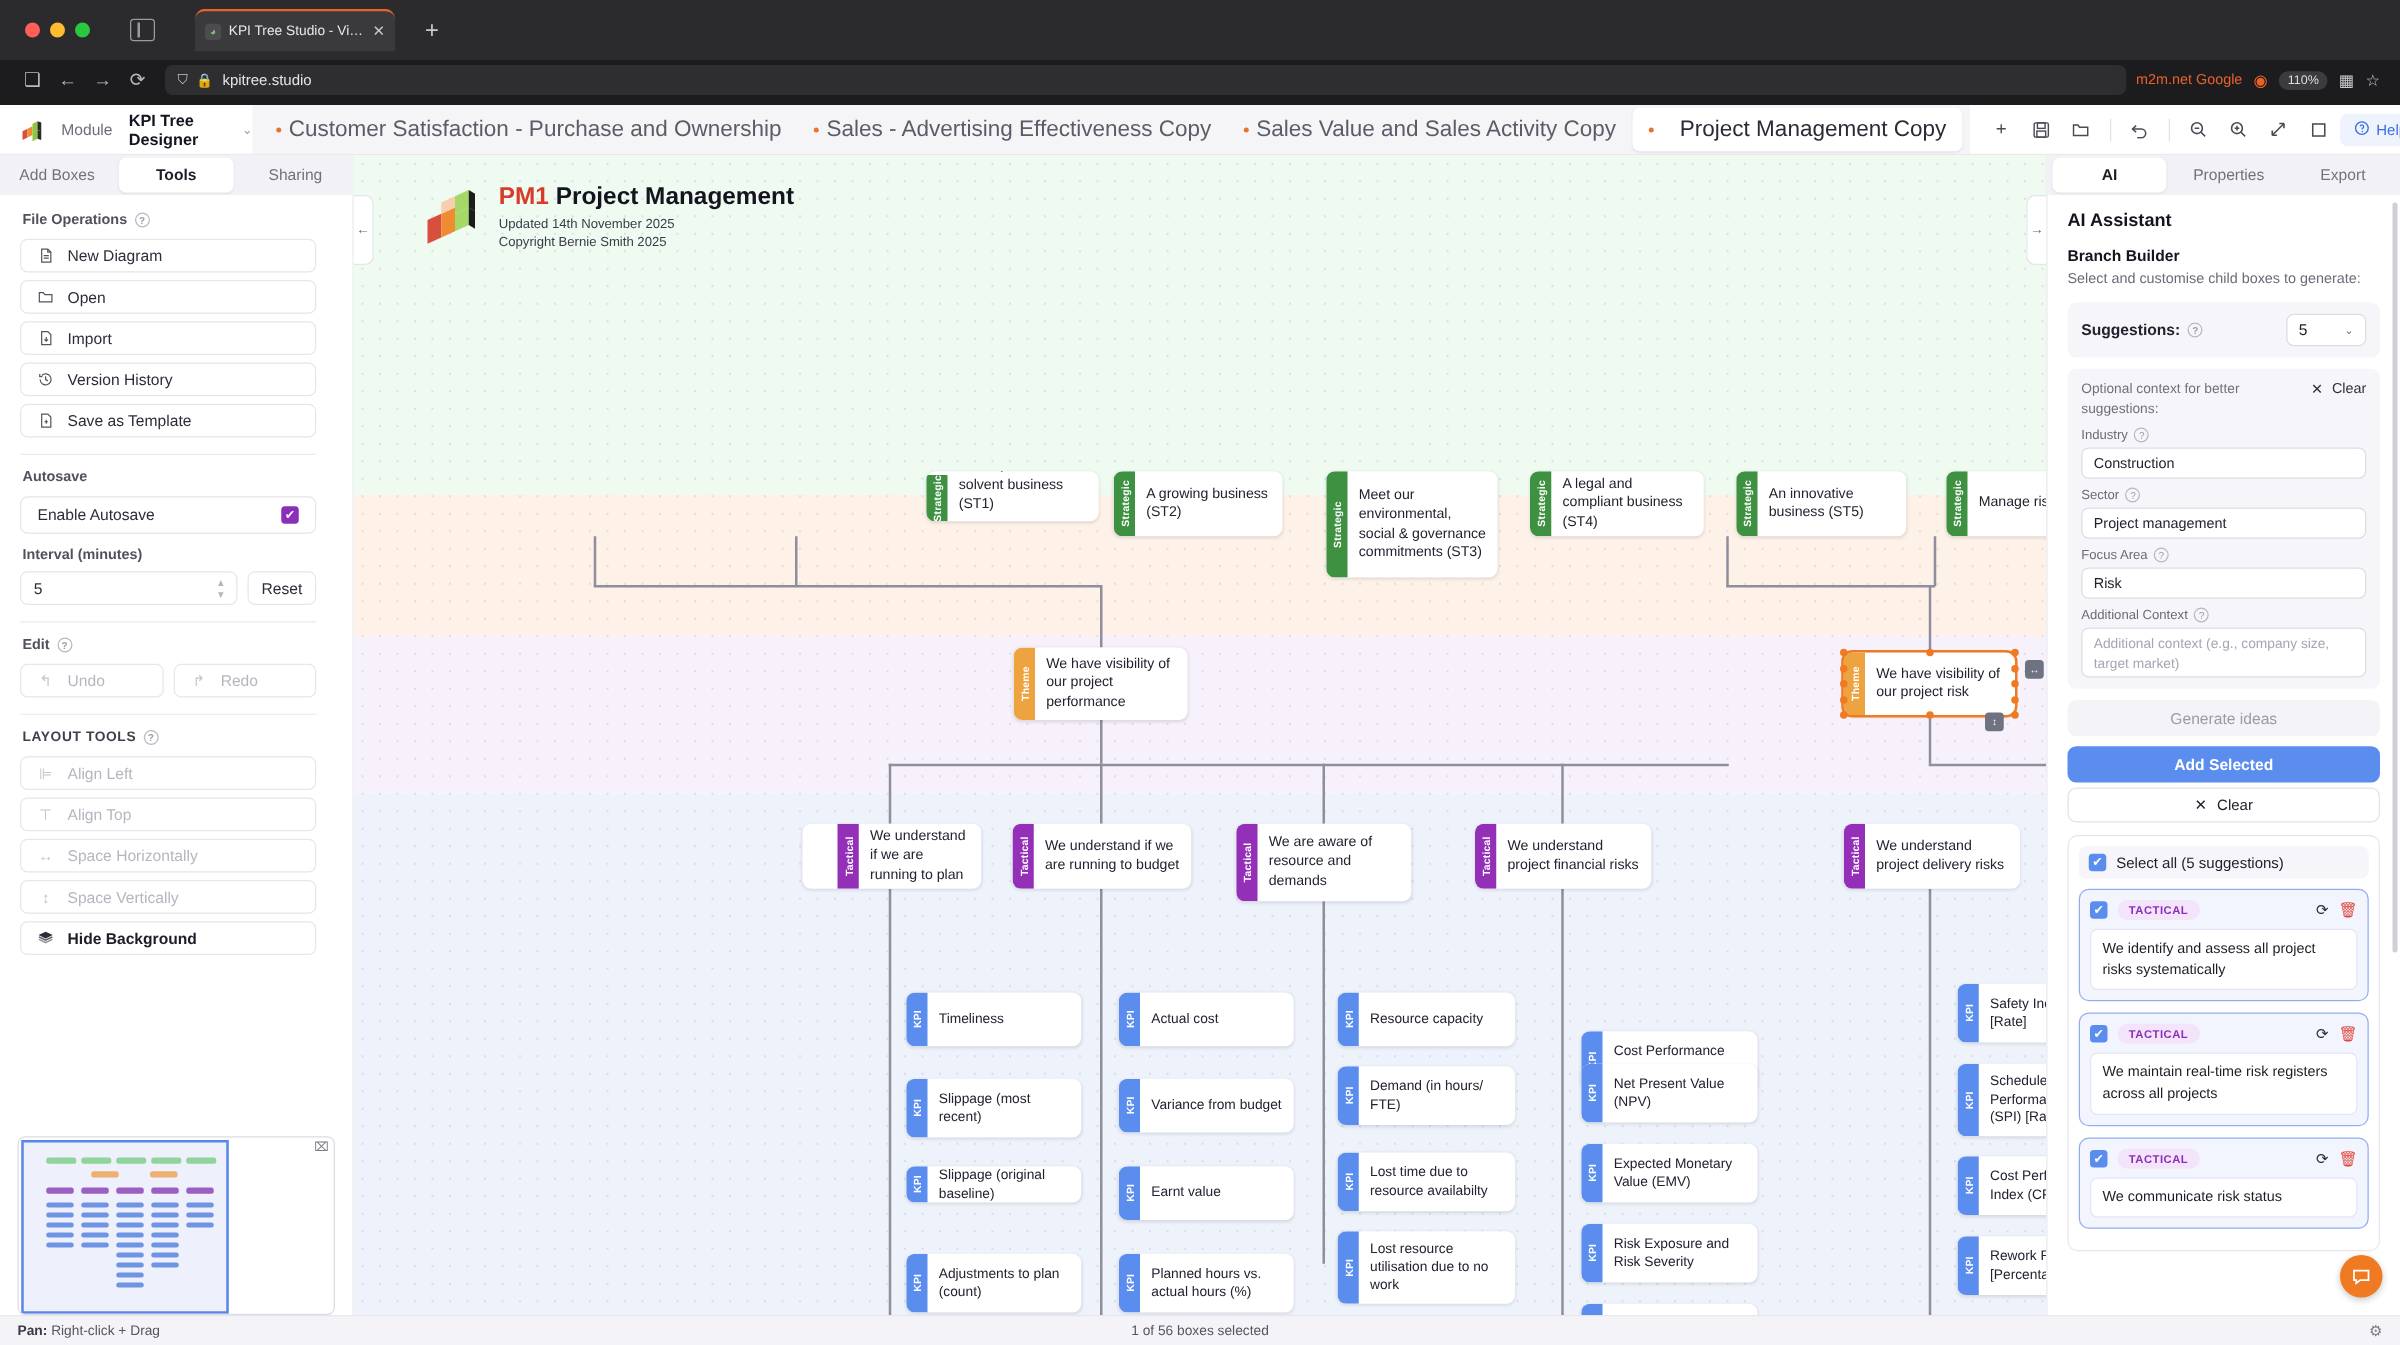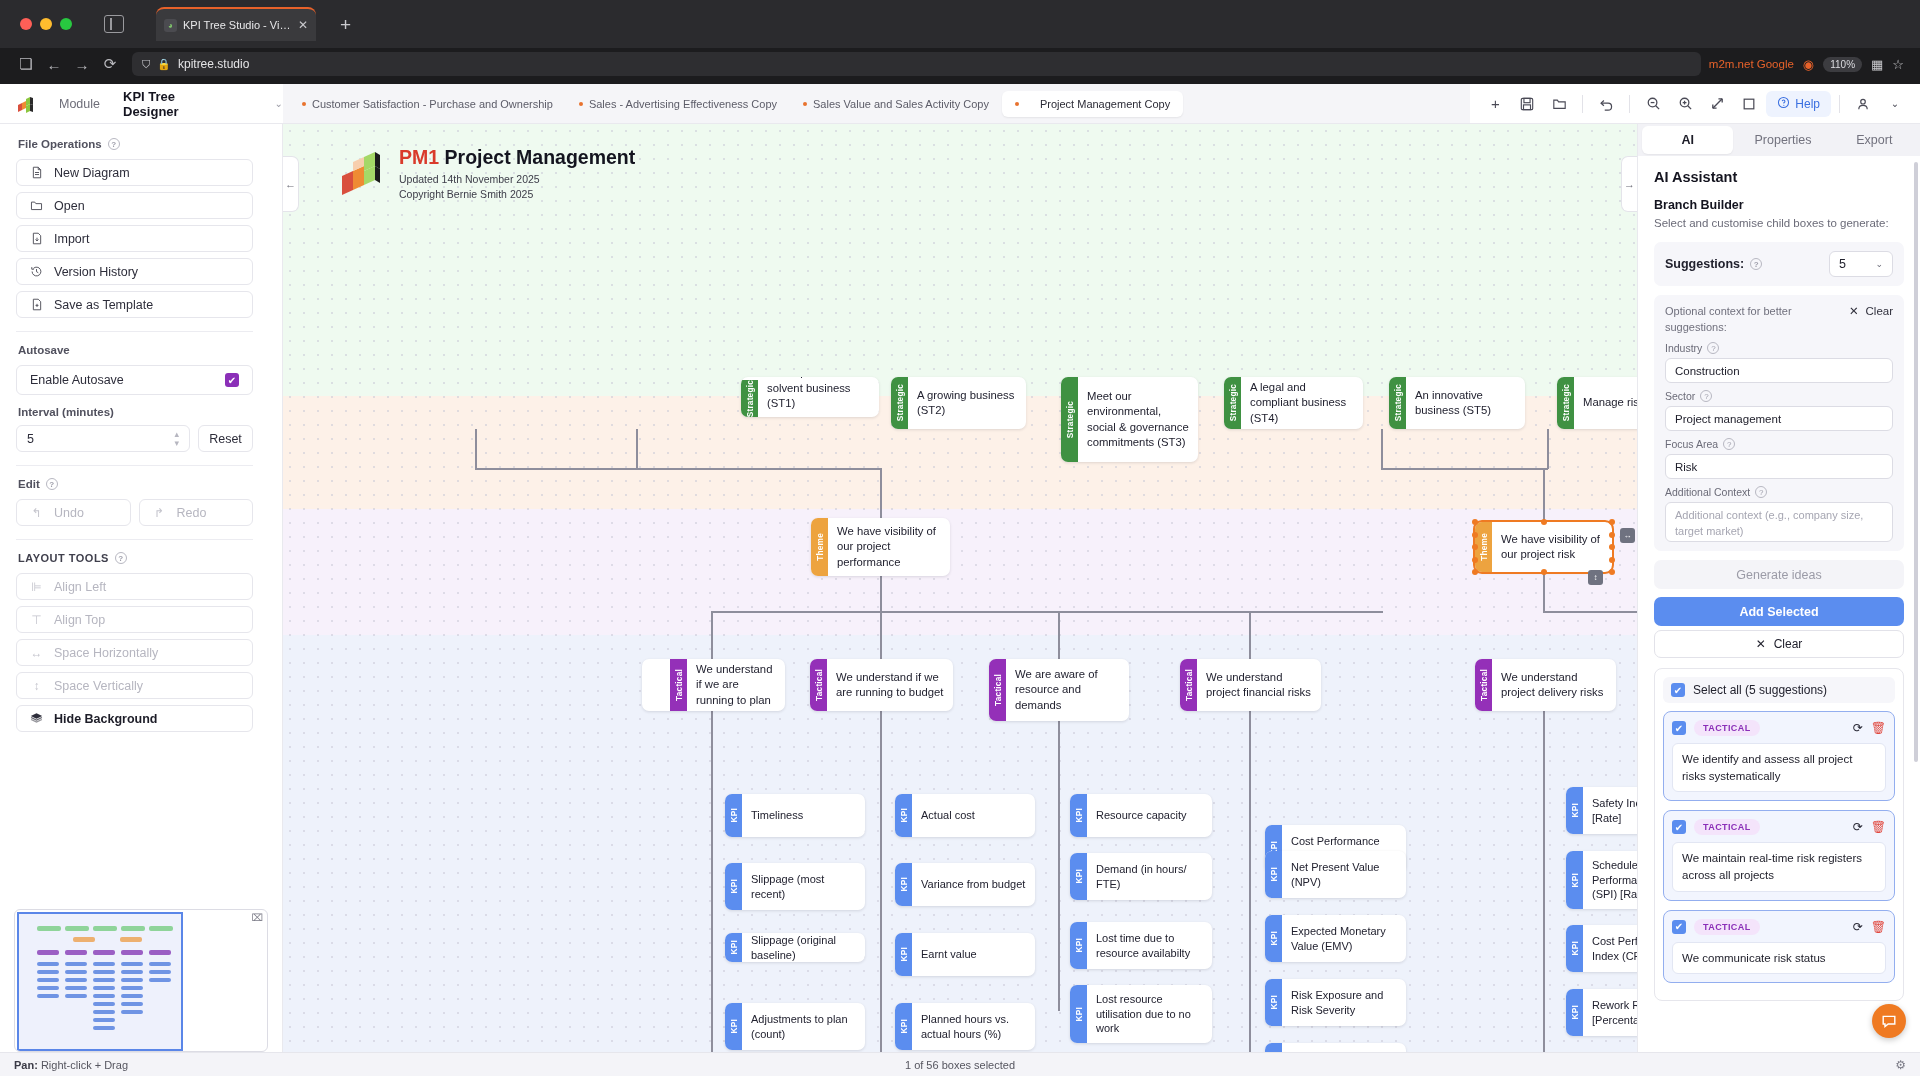--- a/index.html
+++ b/index.html
@@ -42,28 +42,28 @@
   .nr-ico { color:#c9c9cd; font-size:13px; }
   .nr-ico.orange{color:#e8622a;}
 
   
   #app { position:absolute; left:0; right:0; top:84px; bottom:0;
          background:#fff; overflow:hidden; }
 
   
   #apphdr { height:40px; display:flex; align-items:center; background:#fff;
             border-bottom:1px solid #e9e9ee; }
-  .module-area { width:283px; display:flex; align-items:center; gap:23px; padding-left:16px;}
+  .module-area { width:283px; display:flex; align-items:center; gap:13px; padding-left:16px;}
   .logo3d { width:20px;height:20px;position:relative; }
   .module-lbl { color:#6d6d78; font-size:12.5px; }
   .module-name { color:#141420; font-size:13px; font-weight:700; }
   .module-caret { color:#9a9aa5; font-size:10px; margin-left:22px;}
   .doctabs { flex:1; display:flex; align-items:center; background:#f5f5f8;
              height:100%; padding:0 6px; }
-  .doctab { font-size:11px; color:#5c5c68; padding:7px 13px; border-radius:6px;
+  .doctab { font-size:18px; color:#5c5c68; padding:7px 13px; border-radius:6px;
             display:flex; align-items:center; gap:6px; white-space:nowrap;}
   .doctab.active { background:#fff; color:#2b2b36; box-shadow:0 1px 2px rgba(0,0,0,.07);gap:21px;}
   .dot { width:4px;height:4px;border-radius:50%;background:#e8722e;flex:none;}
   .hdr-tools { display:flex; align-items:center; gap:2px; padding:0 10px; }
   .htool { width:30px;height:28px; display:flex;align-items:center;justify-content:center;
            color:#4a4a56; font-size:15px; }
   .hdiv { width:1px;height:18px;background:#e2e2e8;margin:0 6px; }
   .help-btn { background:#eef3fe; color:#3a6fe0; font-size:12px; border-radius:6px;
               padding:5px 11px; display:flex;align-items:center;gap:5px;}
 
@@ -371,20 +371,25 @@
               <path d="M3.2 14c0-2.8 2.2-4.4 4.8-4.4s4.8 1.6 4.8 4.4"></path>
           </svg>
         </div>
         <div class="htool" style="font-size:10px">⌄</div>
       </div>
     </div>
 
     <div id="body">
 
       <div id="left">
+        <div class="ltabs">
+          <div class="ltab">Add Boxes</div>
+          <div class="ltab active">Tools</div>
+          <div class="ltab">Sharing</div>
+        </div>
 
         <div class="lscroll">
           <div class="sec-h">
             <span>File Operations</span>
             <span class="qmark">?</span>
           </div>
 
           <div class="lbtn">
             <span class="bi">
               <svg width="12" height="13" viewBox="0 0 14 16" fill="none" stroke="#55555f" stroke-width="1.2">

